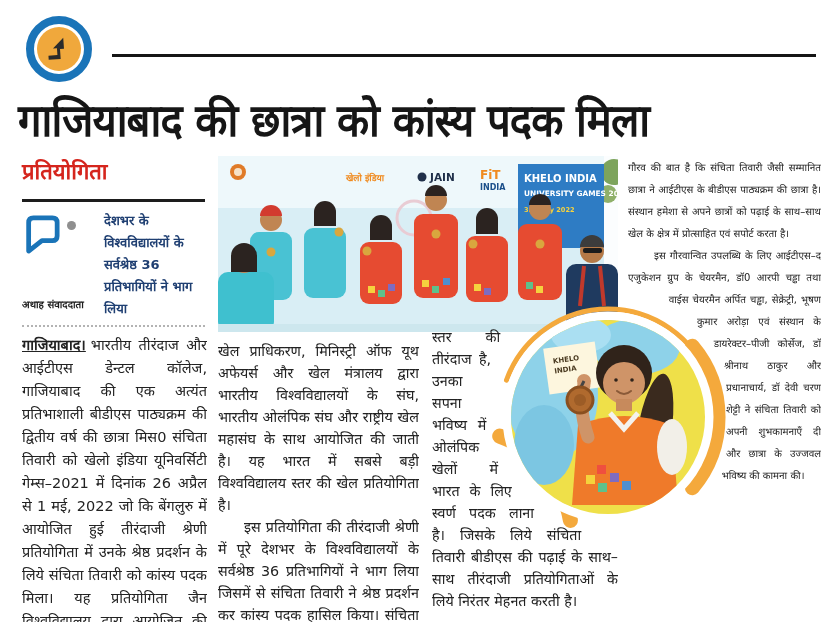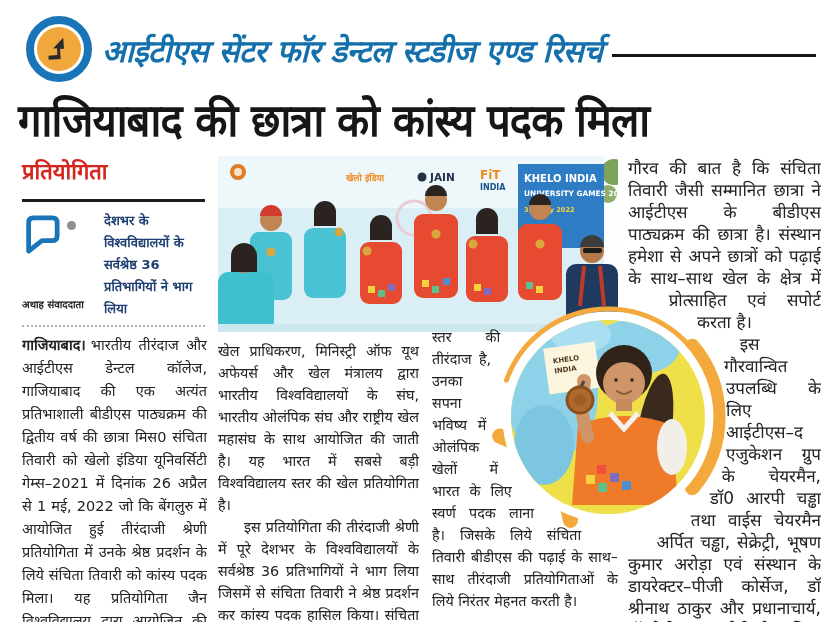--- a/index.html
+++ b/index.html
@@ -32,43 +32,42 @@
   .byline{position:absolute;left:22px;top:297px;font-size:10px;font-weight:bold;color:#1e1e1e;}
   .byline-rule{position:absolute;left:22px;top:325px;width:183px;border-top:2px dotted #b3b3b3;}
   
   .col{position:absolute;font-size:14.3px;line-height:22.4px;text-align:justify;color:var(--body_ink,#222);
     overflow:hidden;}
   .col p{margin:0;}
   .col p.indent{text-indent:26px;}
   #col1{left:22px;top:334px;width:185px;height:288px;line-height:23px;font-size:14.5px;}
   #col2{left:218px;top:340px;width:201px;height:286px;line-height:22px;}
   #col3{left:432px;top:326px;width:186px;height:286px;line-height:22px;}
-  #col4{left:628px;top:157px;width:193px;height:465px;line-height:22px;font-size:17px;}
-  .dateline{font-weight:bold;padding-right:5px;}
+  #col4{left:628px;top:157px;width:193px;height:465px;line-height:22px;font-size:10px;}
+  .dateline{font-weight:bold;padding-right:5px;text-decoration:underline;}
   .wrap-right{float:right;width:186px;height:214px;shape-outside:circle(118px at 176px 79px);shape-margin:4px;}
   .wrap-left{float:left;width:98px;height:384px;shape-outside:circle(119px at -20px 261px);shape-margin:4px;}
   
   .group-photo{position:absolute;left:218px;top:156px;width:400px;height:176px;}
   .inset-photo{position:absolute;left:486px;top:295px;width:244px;height:244px;z-index:3;}
   svg text{font-family:"DejaVu Sans",sans-serif;}
 </style>
 </head>
 <body>
 
 <div id="page">
 
   <div class="logo">
     <div class="logo-disc">
       <svg width="30" height="30" viewBox="0 0 30 30">
         <path d="M4 21 L13 21 L13 14 L9 14 L20 4 L20 15 L16 15 L16 25 L4 25 Z" fill="#2b2b2b" transform="rotate(-4 15 15)"></path>
       </svg>
     </div>
   </div>
   <div class="kicker-row">
-    <span class="kicker">आईटीएस सेंटर फॉर डेन्टल स्टडीज एण्ड रिसर्च</span>
     <span class="kicker-rule"></span>
   </div>
   <div class="headline">
     <span>गाजियाबाद की छात्रा को कांस्य पदक मिला</span>
   </div>
 
   <div class="section-label">प्रतियोगिता</div>
   <div class="section-rule"></div>
   <div class="highlight-block">
     <svg class="bubble-icon" viewBox="0 0 40 42">

